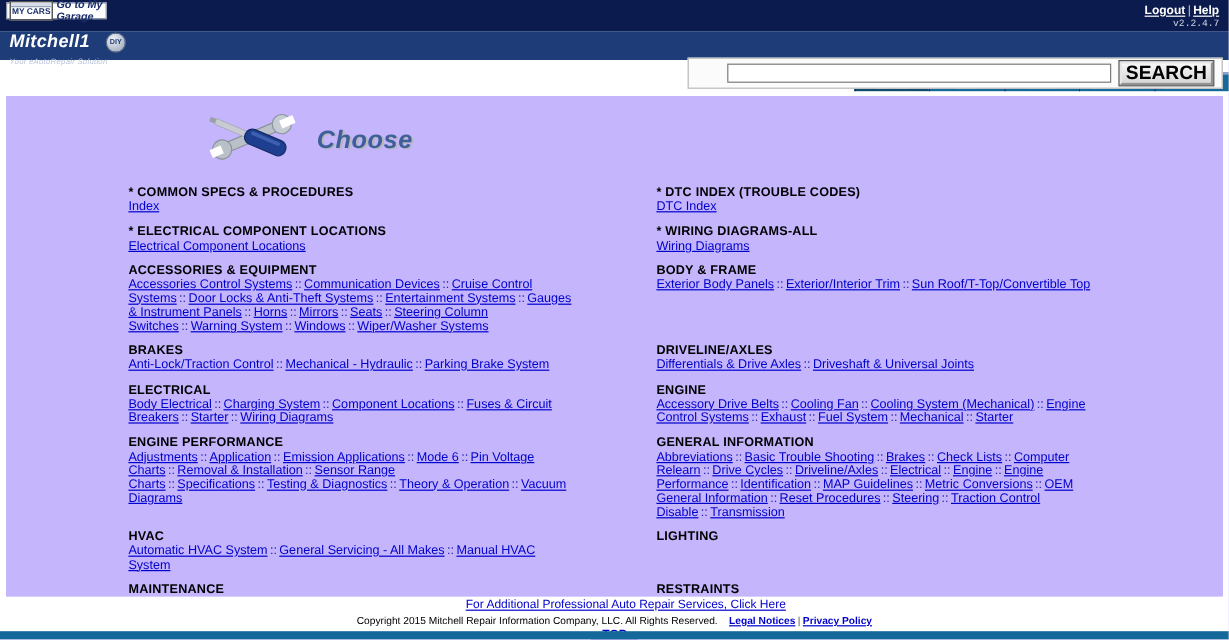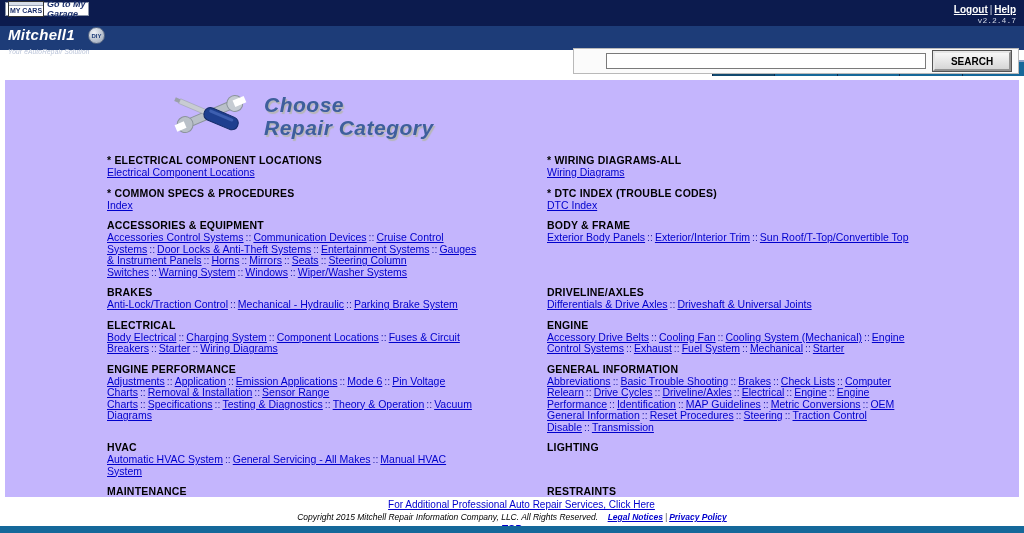--- a/index.html
+++ b/index.html
@@ -52,21 +52,21 @@
     font-size:10px; font-weight:bold; color:#1b2f6b; padding:4px 0 0 6px;margin-top:40px; }
   .breadcrumb a { color:#1b2f6b; text-decoration:underline; }
   .breadcrumb .sep { font-weight:normal; color:#44507a; margin:0 3px; }
 
   
   .search-panel { position:absolute; top:48px; right:5px; width:446px; height:26px;
     background:#fbfbfb; border:1px solid #b9b9b9; }
   .search-input { position:absolute; right:92px; top:4px; width:320px; height:16px;
     border:1px solid #7a7a7a; font-size:10px; padding:1px 3px;
     font-family:"Liberation Sans", sans-serif; }
-  .search-btn { position:absolute; right:7px; top:2px; width:78px; height:20px; font-size:10px;
+  .search-btn { position:absolute; right:7px; top:2px; width:78px; height:20px; font-size:16px;
     font-weight:bold; color:#000; background:linear-gradient(#f7f7f7,#d6d6d6);
     border:2px outset #e6e6e6; outline:1px solid #555;
     font-family:"Liberation Sans", sans-serif; cursor:pointer; }
 
   
   .main-panel { position:absolute; top:80px; left:5px; width:1014px; height:417px;
     border:2px solid #c4b5fd; background:#c4b5fd; overflow:hidden; }
   .title-block { margin:8px 0 4px 165px; display:flex; align-items:center; gap:16px; height:52px; }
   .title-text { font-size:21px; line-height:23px; font-weight:bold; font-style:italic;
     color:#3e5f9c; text-shadow:1.5px 1.5px 1px #b6b6b6; letter-spacing:0.5px; }
@@ -78,21 +78,21 @@
   .cat-heading { font-size:10.5px; font-weight:bold; color:#000; letter-spacing:0.2px;
     margin-bottom:1px; }
   .cat-links { font-size:10.5px; line-height:11.5px; max-width:370px; color:#15159b; }
   .cat-links a { color:#0000cc; text-decoration:underline; }
   .link-sep { color:#2323a8; margin:0 2px; text-decoration:none; }
 
   
   .footer { position:absolute; top:499px; left:0; width:1024px; text-align:center; }
   .footer-services { font-size:10px; }
   .footer-services a { color:#0000cc; text-decoration:underline;padding-left:19px; }
-  .footer-copy { font-size:8.5px; color:#000; margin-top:2px;font-style:italic; }
+  .footer-copy { font-size:8.5px; color:#000; margin-top:2px; }
   .footer-copy a { color:#0000cc; text-decoration:underline; font-weight:bold; }
   .footer-copy .pipe { color:#555; margin:0 2px; }
   .footer-top { font-size:10px; font-weight:bold; margin-top:2px; }
   .footer-top a { color:#0000cc; text-decoration:underline; }
   .bottombar { position:absolute; bottom:0; left:0; width:1024px; height:7px; background:#15689a; }
 </style>
 </head>
 <body>
 
 <div class="topbar">
@@ -156,43 +156,42 @@
         <g transform="rotate(23 38 26)">
           <rect x="0" y="24" width="6" height="4" fill="#9aa0a8"></rect>
           <rect x="5" y="23.5" width="28" height="5" fill="#c8ccd2" stroke="#9aa0a8" stroke-width="0.5"></rect>
           <rect x="32" y="19.5" width="36" height="13" rx="6" fill="#1e3f8f" stroke="#122a66" stroke-width="1"></rect>
           <rect x="36" y="21.5" width="26" height="3" rx="1.5" fill="#3d5fb0"></rect>
         </g>
       </svg>
     </span>
     <div class="title-text">
       <span>Choose</span><br>
-      <span>Repair Category</span>
     </div>
   </div>
 
   <div class="cat-table">
+      <div class="cat-row">
+        <div class="cat-cell">
+          <div class="cat-heading">* COMMON SPECS &amp; PROCEDURES</div>
+          <div class="cat-links"><a>Index</a></div>
+        </div>
+        <div class="cat-cell">
+          <div class="cat-heading">* DTC INDEX (TROUBLE CODES)</div>
+          <div class="cat-links"><a>DTC Index</a></div>
+        </div>
+      </div>
       <div class="cat-row">
         <div class="cat-cell">
           <div class="cat-heading">* ELECTRICAL COMPONENT LOCATIONS</div>
           <div class="cat-links"><a>Electrical Component Locations</a></div>
         </div>
         <div class="cat-cell">
           <div class="cat-heading">* WIRING DIAGRAMS-ALL</div>
           <div class="cat-links"><a>Wiring Diagrams</a></div>
-        </div>
-      </div>
-      <div class="cat-row">
-        <div class="cat-cell">
-          <div class="cat-heading">* COMMON SPECS &amp; PROCEDURES</div>
-          <div class="cat-links"><a>Index</a></div>
-        </div>
-        <div class="cat-cell">
-          <div class="cat-heading">* DTC INDEX (TROUBLE CODES)</div>
-          <div class="cat-links"><a>DTC Index</a></div>
         </div>
       </div>
       <div class="cat-row">
         <div class="cat-cell">
           <div class="cat-heading">ACCESSORIES &amp; EQUIPMENT</div>
           <div class="cat-links"><a>Accessories Control Systems</a><span class="link-sep">::</span><a>Communication Devices</a><span class="link-sep">::</span><a>Cruise Control Systems</a><span class="link-sep">::</span><a>Door Locks &amp; Anti-Theft Systems</a><span class="link-sep">::</span><a>Entertainment Systems</a><span class="link-sep">::</span><a>Gauges &amp; Instrument Panels</a><span class="link-sep">::</span><a>Horns</a><span class="link-sep">::</span><a>Mirrors</a><span class="link-sep">::</span><a>Seats</a><span class="link-sep">::</span><a>Steering Column Switches</a><span class="link-sep">::</span><a>Warning System</a><span class="link-sep">::</span><a>Windows</a><span class="link-sep">::</span><a>Wiper/Washer Systems</a></div>
         </div>
         <div class="cat-cell">
           <div class="cat-heading">BODY &amp; FRAME</div>
           <div class="cat-links"><a>Exterior Body Panels</a><span class="link-sep">::</span><a>Exterior/Interior Trim</a><span class="link-sep">::</span><a>Sun Roof/T-Top/Convertible Top</a></div>

